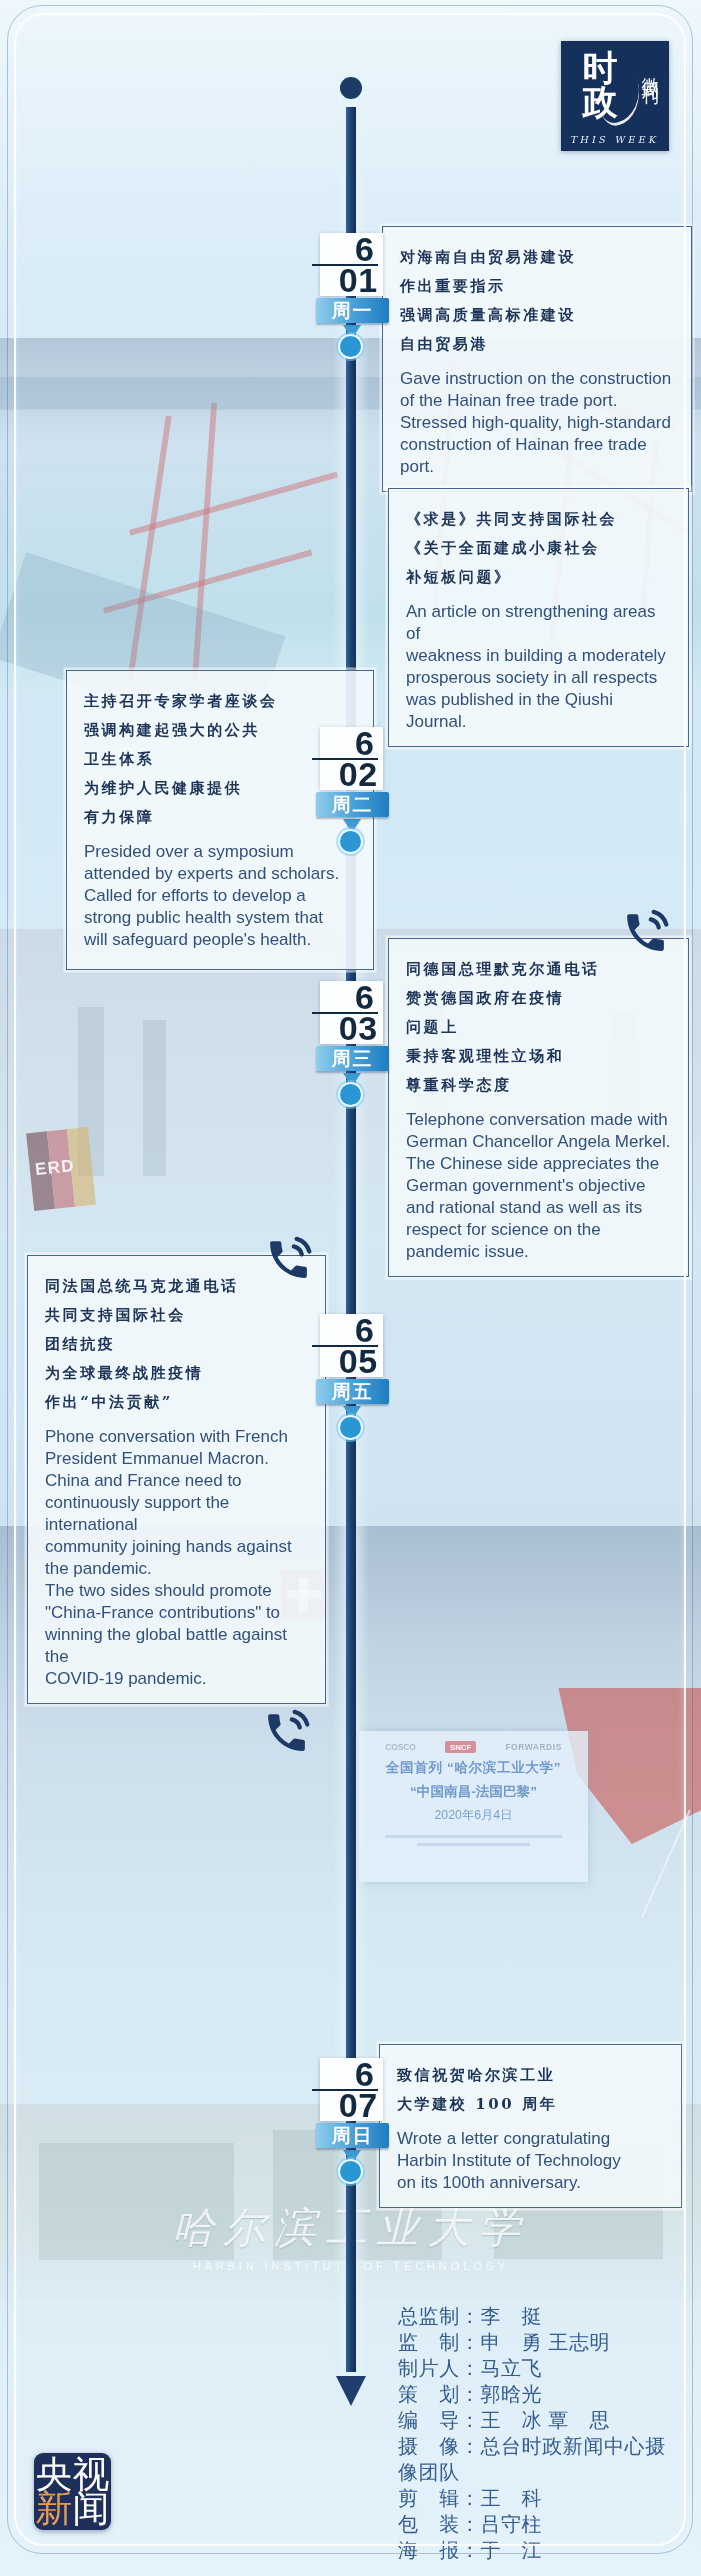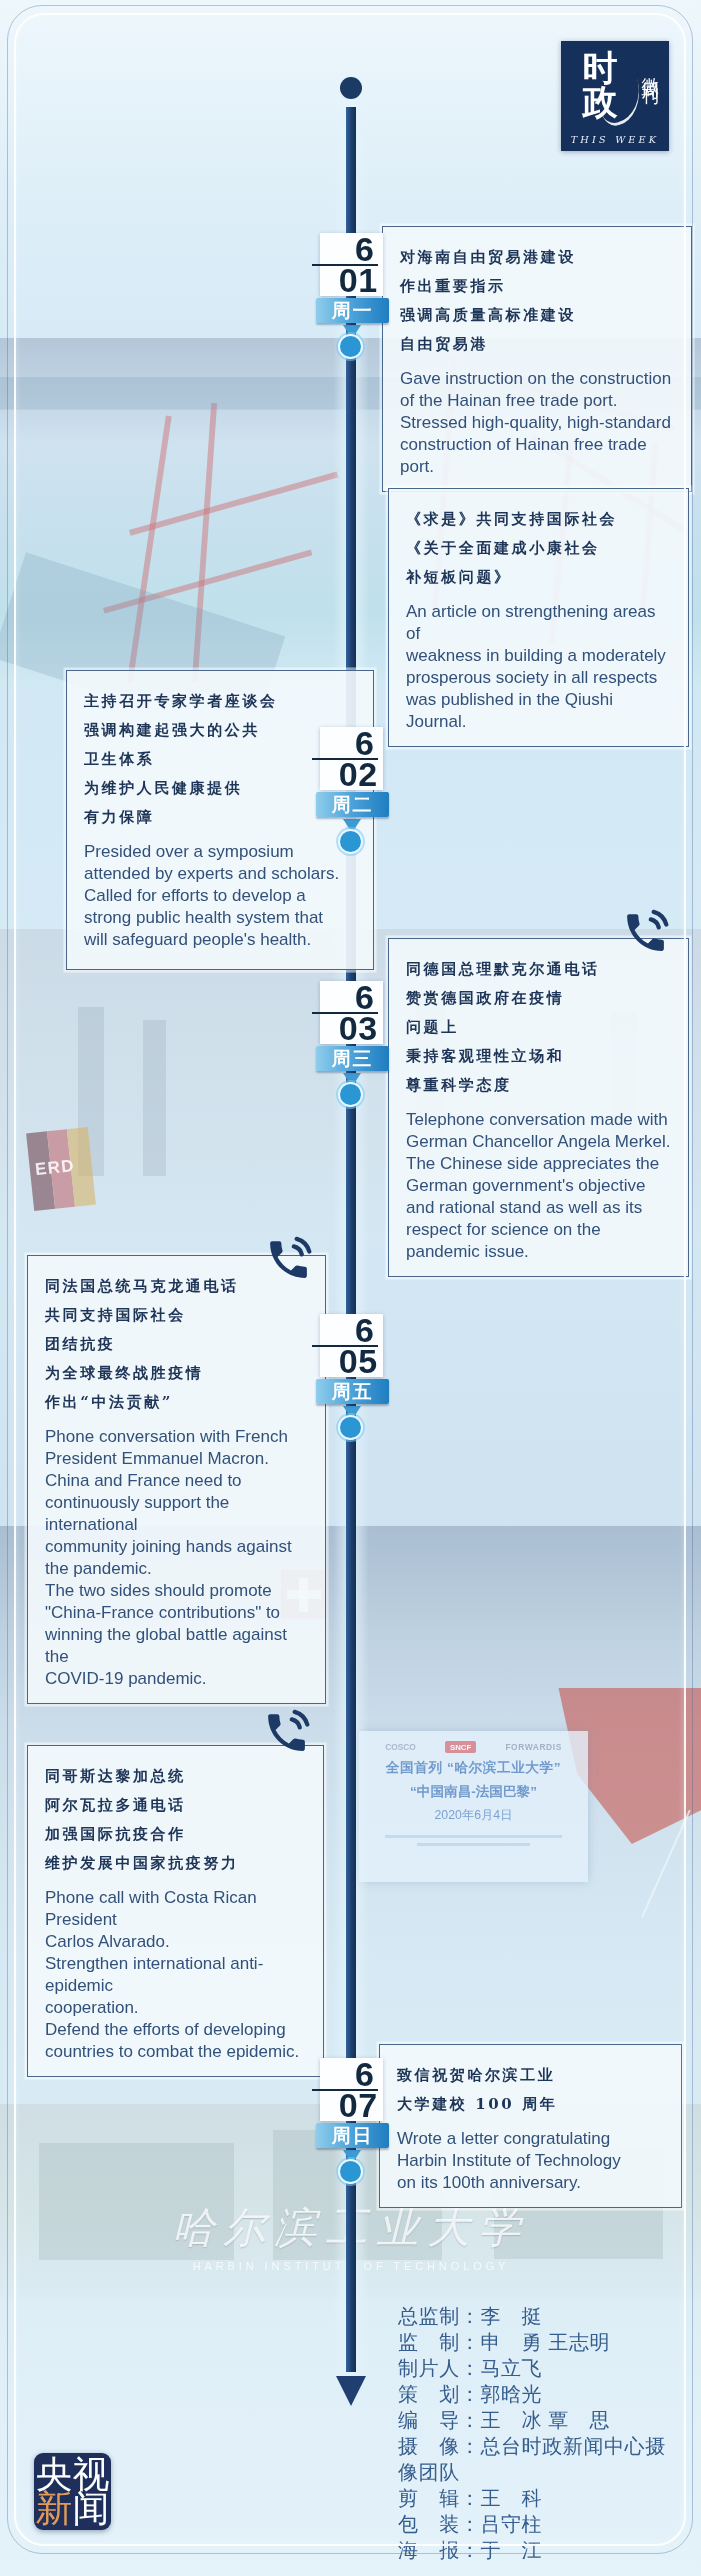--- a/index.html
+++ b/index.html
@@ -241,32 +241,20 @@
 President Emmanuel Macron.
 China and France need to
 continuously support the international
 community joining hands against
 the pandemic.
 The two sides should promote
 "China-France contributions" to
 winning the global battle against the
 COVID-19 pandemic.</div>
   </div>
-  <div class="card c6">
-    <div class="zh">同哥斯达黎加总统
-阿尔瓦拉多通电话
-加强国际抗疫合作
-维护发展中国家抗疫努力</div>
-    <div class="en">Phone call with Costa Rican President
-Carlos Alvarado.
-Strengthen international anti-epidemic
-cooperation.
-Defend the efforts of developing
-countries to combat the epidemic.</div>
-  </div>
   <div class="card c7">
     <div class="zh">致信祝贺哈尔滨工业
 大学建校 100 周年</div>
     <div class="en">Wrote a letter congratulating
 Harbin Institute of Technology
 on its 100th anniversary.</div>
   </div>
 
   <svg class="phone p4" viewBox="0 0 24 24">
     <path fill="#1d3a66" d="M6.62 10.79c1.44 2.83 3.76 5.14 6.59 6.59l2.2-2.2c.27-.27.67-.36 1.02-.24 1.12.37 2.33.57 3.57.57.55 0 1 .45 1 1V20c0 .55-.45 1-1 1-9.39 0-17-7.61-17-17 0-.55.45-1 1-1h3.5c.55 0 1 .45 1 1 0 1.25.2 2.45.57 3.57.11.35.03.74-.25 1.02l-2.2 2.2z"></path>

